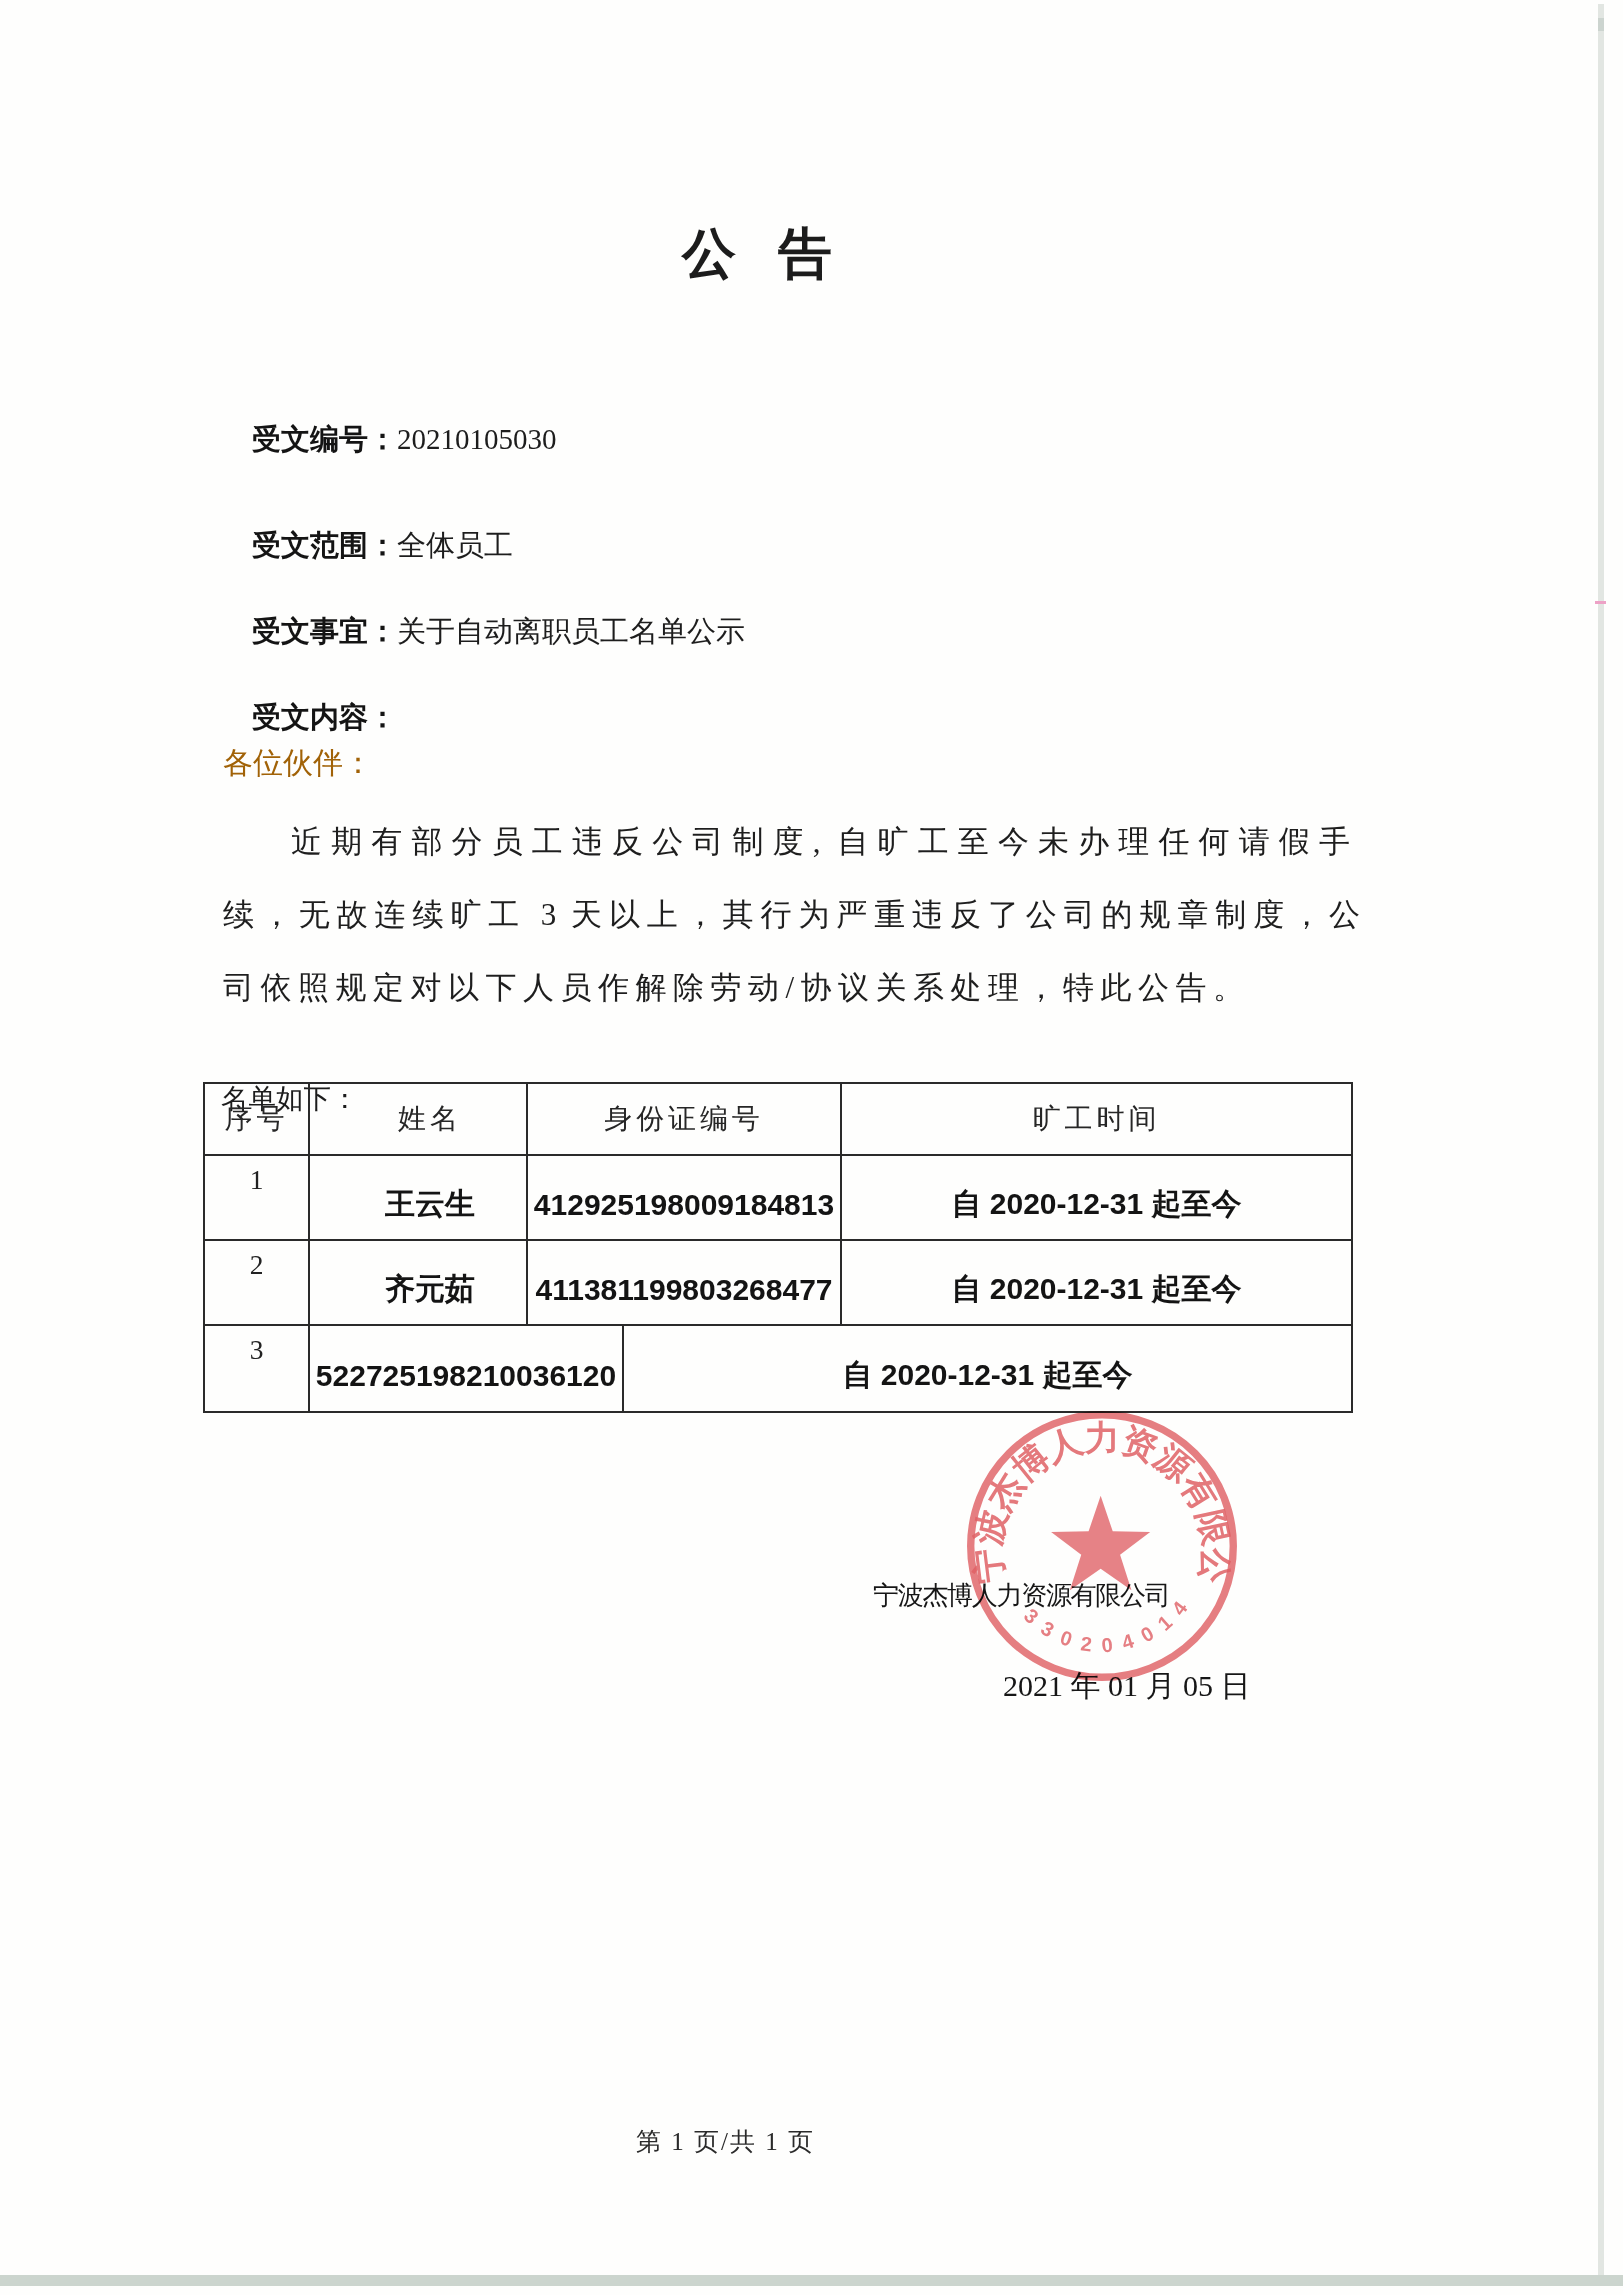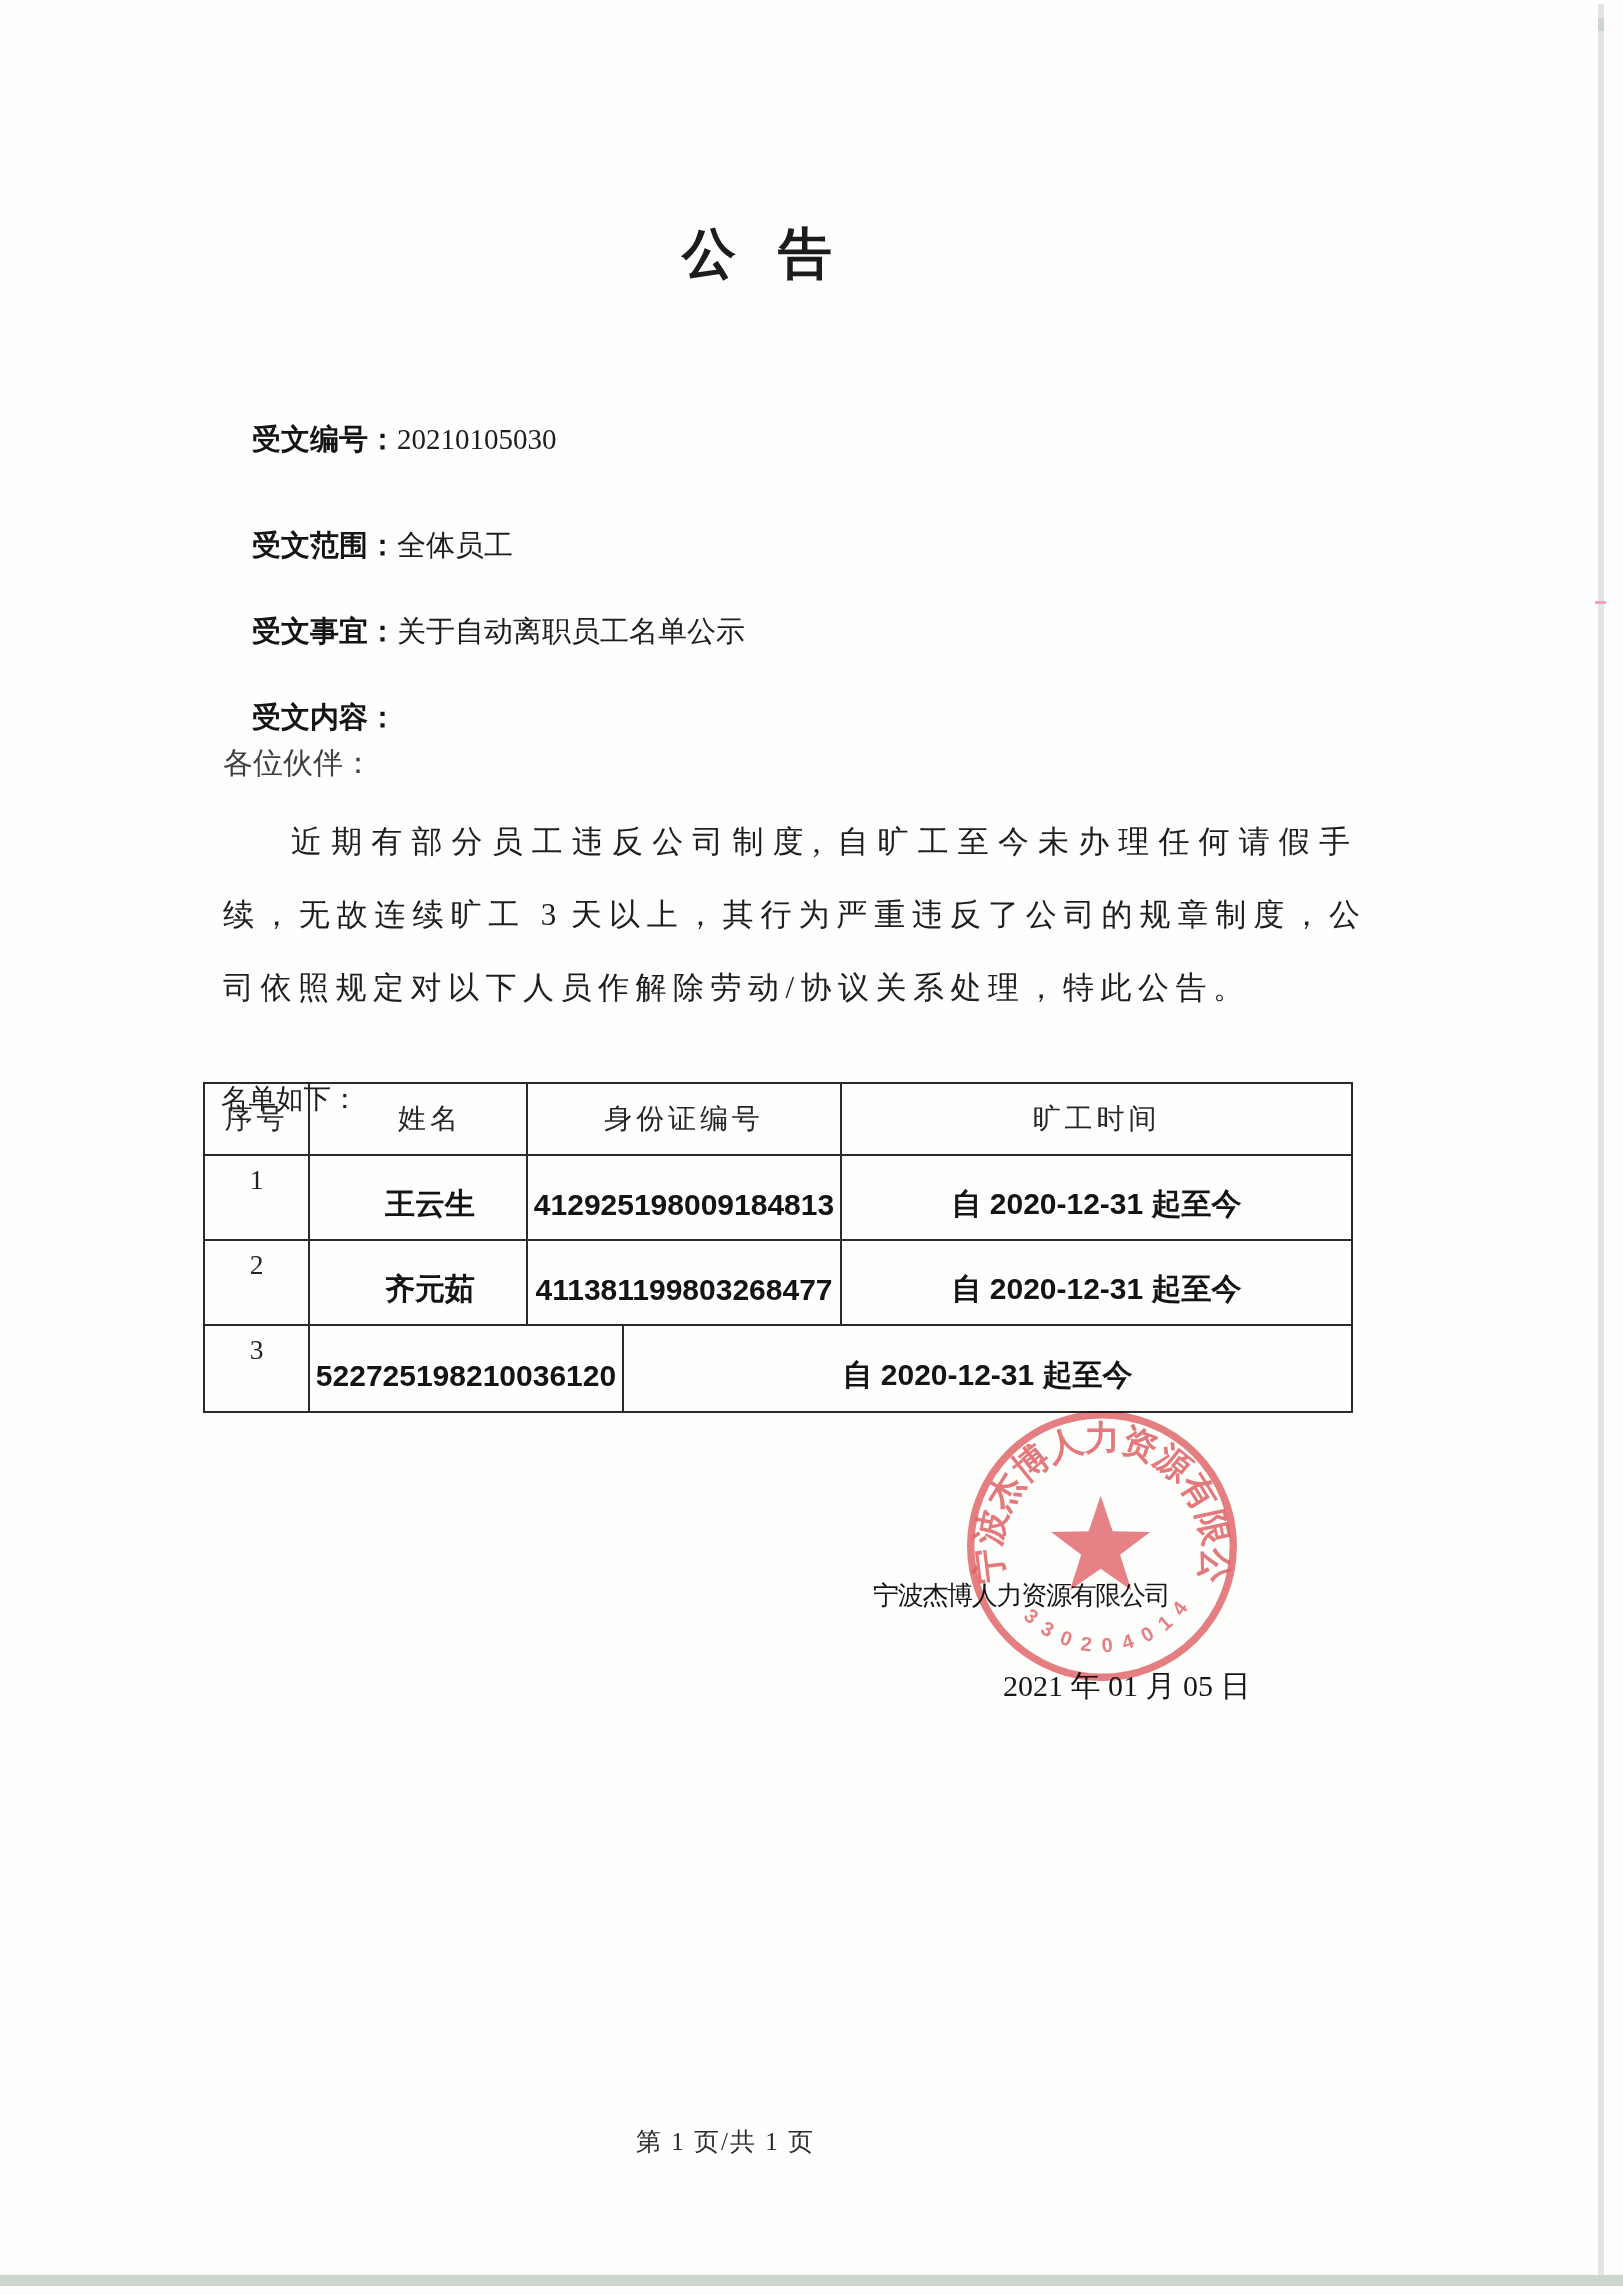--- a/index.html
+++ b/index.html
@@ -3,21 +3,21 @@
 <meta charset="utf-8">
 <style>
   html,body{margin:0;padding:0;background:#ffffff;}
   .page{position:relative;width:1623px;height:2295px;background:#fefefd;overflow:hidden;
         font-family:"Liberation Serif","DejaVu Serif",serif;color:#222;}
   .abs{position:absolute;line-height:1.15;margin-top:48px;}
   .doc-title{font-size:54px;font-weight:bold;color:#1c1c1c;white-space:pre;word-spacing:26px;letter-spacing:1.3px;}
   .field{font-size:29px;white-space:pre;}
   .field .lbl{font-weight:bold;color:#141414;}
   .field .val{color:#1d1d1d;}
-  .salutation{font-size:30px;color:#404040;}
+  .salutation{font-size:30px;color:#a16207;}
   .para{font-size:31px;color:#1e1e1e;text-align:justify;text-align-last:justify;text-justify:inter-character;}
   .para.natural{text-align:left;text-align-last:left;letter-spacing:6.5px;}
   .list-intro{font-size:27.5px;color:#1c1c1c;}
   .tbl{position:absolute;left:203px;top:1082px;width:1150px;border:2.6px solid #2a2a2a;box-sizing:border-box;background:transparent;}
   .trow{display:flex;width:100%;box-sizing:border-box;}
   .tcell{box-sizing:border-box;border-right:2px solid #2a2a2a;border-bottom:2px solid #2a2a2a;
          display:flex;justify-content:center;}
   .tcell.last{border-right:none;}
   .trow.lastrow .tcell{border-bottom:none;}
   .c0{width:105px;} .c1{width:218px;padding-left:24px;} .c2{width:314px;} .c3{width:513px;flex:1;}

